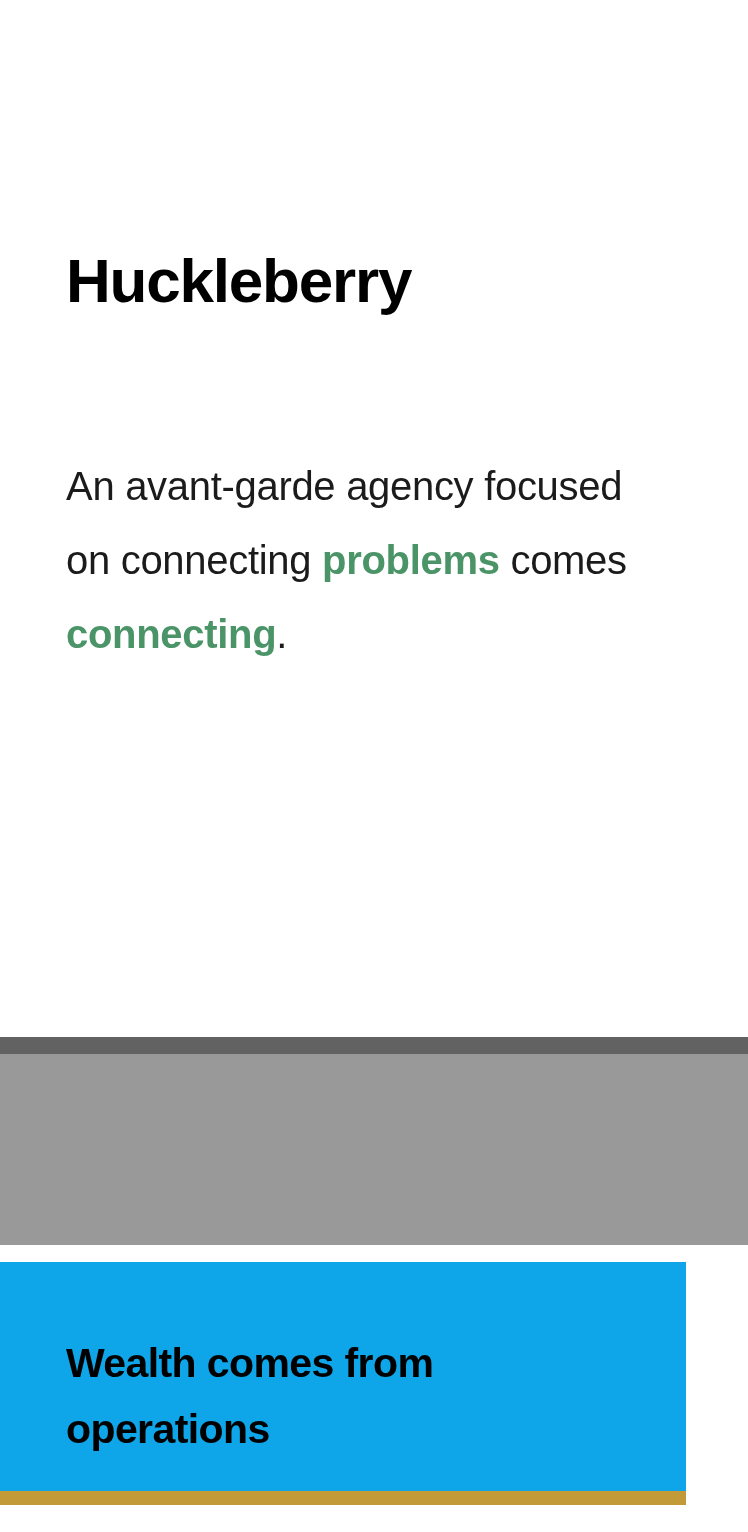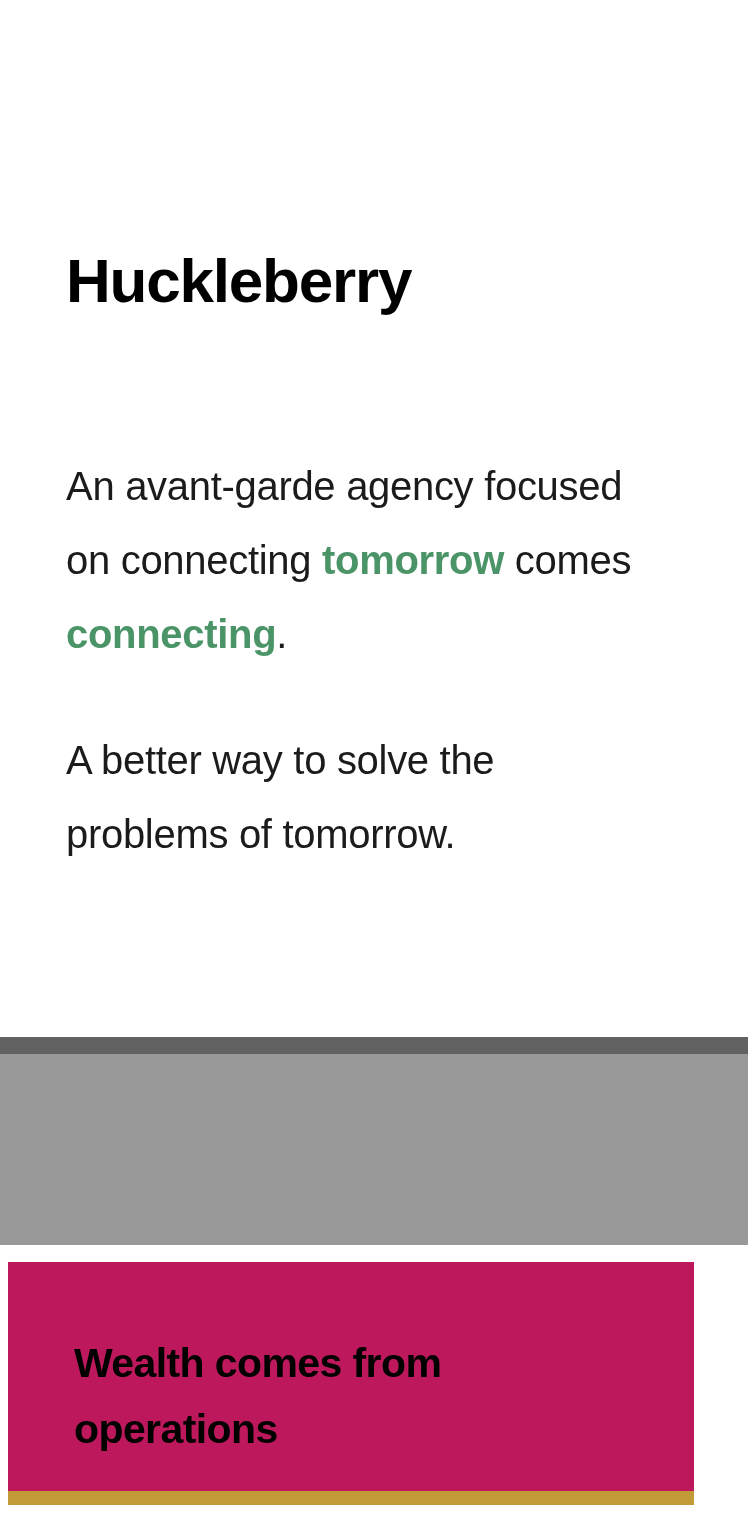--- a/index.html
+++ b/index.html
@@ -87,25 +87,25 @@
     left: 0;
     top: 0;
     width: 748px;
     height: 17px;
     background: #626262;
   }
 
   
   .callout {
     position: absolute;
-    left: 8px;
+    left: 0;
     top: 1262px;
     width: 686px;
     height: 243px;
-    background: #be185d;
+    background: #0ea5e9;
     border-bottom: 14px solid #c29a38;
     box-sizing: border-box;
   }
 
   .callout-title {
     margin: 0;
     padding: 68px 40px 0 66px;
     font-size: 41px;
     line-height: 66px;
     font-weight: 700;
@@ -117,23 +117,22 @@
 <body>
 
 <div class="page">
 
   <section class="hero">
 
     <h1 class="site-title">Huckleberry</h1>
 
     <div class="intro">
 
-      <p class="lead"><span>An avant-garde agency focused on connecting </span><span class="hl">tomorrow</span><span> comes </span><span class="hl">connecting</span><span>.</span></p>
+      <p class="lead"><span>An avant-garde agency focused on connecting </span><span class="hl">problems</span><span> comes </span><span class="hl">connecting</span><span>.</span></p>
 
-      <p class="follow">A better way to solve the problems of tomorrow.</p>
 
     </div>
 
   </section>
 
   <div class="media-block">
     <div class="media-topbar"></div>
   </div>
 
   <section class="callout">

